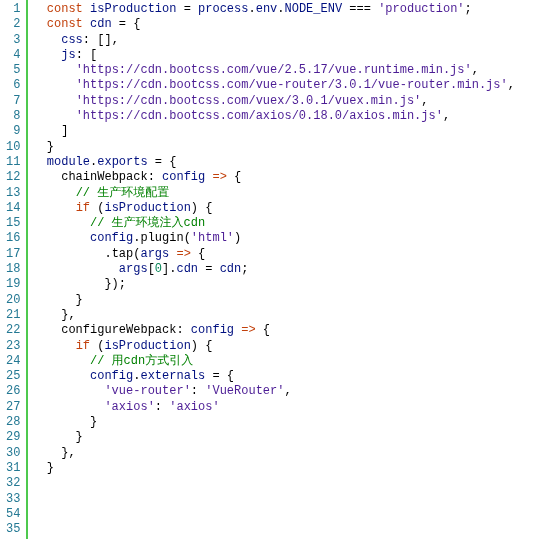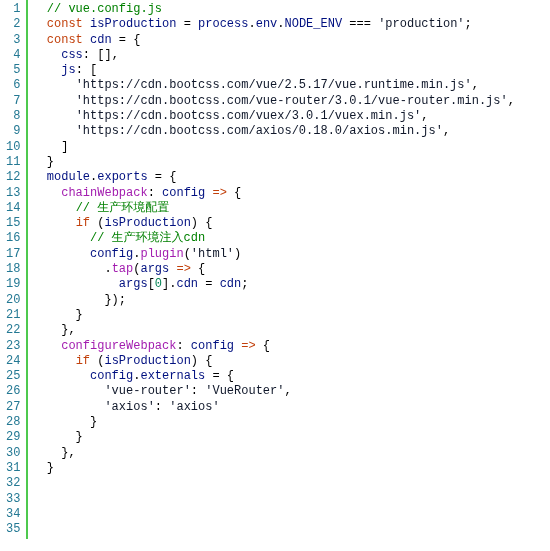--- a/index.html
+++ b/index.html
@@ -36,22 +36,22 @@
   }
   .line {
     display: block;
     height: 15.3px;
     white-space: pre;
     padding-left: 4px;
   }
   .tok-comment { color: #008000; }
   .tok-keyword { color: #c2410c; }
   .tok-ident   { color: #001080; }
-  .tok-func    { color: #a21caf; }
-  .tok-string  { color: #0f172a; }
+  .tok-func    { color: #000000; }
+  .tok-string  { color: #4c1d95; }
   .tok-number  { color: #098658; }
   .tok-plain   { color: #000000; }
 </style>
 </head>
 <body>
 
 <div class="code-block">
   <div class="gutter">
       <span class="ln">1</span>
       <span class="ln">2</span>
@@ -79,25 +79,24 @@
       <span class="ln">24</span>
       <span class="ln">25</span>
       <span class="ln">26</span>
       <span class="ln">27</span>
       <span class="ln">28</span>
       <span class="ln">29</span>
       <span class="ln">30</span>
       <span class="ln">31</span>
       <span class="ln">32</span>
       <span class="ln">33</span>
-      <span class="ln">34</span>
+      <span class="ln">54</span>
       <span class="ln">35</span>
     </div>
   <div class="content">
-      <span class="line"><span class="tok-plain">  </span><span class="tok-comment">// vue.config.js</span></span>
       <span class="line"><span class="tok-plain">  </span><span class="tok-keyword">const</span><span class="tok-plain"> </span><span class="tok-ident">isProduction</span><span class="tok-plain"> = </span><span class="tok-ident">process</span><span class="tok-plain">.</span><span class="tok-ident">env</span><span class="tok-plain">.</span><span class="tok-ident">NODE_ENV</span><span class="tok-plain"> === </span><span class="tok-string">'production'</span><span class="tok-plain">;</span></span>
       <span class="line"><span class="tok-plain">  </span><span class="tok-keyword">const</span><span class="tok-plain"> </span><span class="tok-ident">cdn</span><span class="tok-plain"> = {</span></span>
       <span class="line"><span class="tok-plain">    </span><span class="tok-ident">css</span><span class="tok-plain">: [],</span></span>
       <span class="line"><span class="tok-plain">    </span><span class="tok-ident">js</span><span class="tok-plain">: [</span></span>
       <span class="line"><span class="tok-plain">      </span><span class="tok-string">'https://cdn.bootcss.com/vue/2.5.17/vue.runtime.min.js'</span><span class="tok-plain">,</span></span>
       <span class="line"><span class="tok-plain">      </span><span class="tok-string">'https://cdn.bootcss.com/vue-router/3.0.1/vue-router.min.js'</span><span class="tok-plain">,</span></span>
       <span class="line"><span class="tok-plain">      </span><span class="tok-string">'https://cdn.bootcss.com/vuex/3.0.1/vuex.min.js'</span><span class="tok-plain">,</span></span>
       <span class="line"><span class="tok-plain">      </span><span class="tok-string">'https://cdn.bootcss.com/axios/0.18.0/axios.min.js'</span><span class="tok-plain">,</span></span>
       <span class="line"><span class="tok-plain">    ]</span></span>
       <span class="line"><span class="tok-plain">  }</span></span>
@@ -107,20 +106,21 @@
       <span class="line"><span class="tok-plain">      </span><span class="tok-keyword">if</span><span class="tok-plain"> (</span><span class="tok-ident">isProduction</span><span class="tok-plain">) {</span></span>
       <span class="line"><span class="tok-plain">        </span><span class="tok-comment">// 生产环境注入cdn</span></span>
       <span class="line"><span class="tok-plain">        </span><span class="tok-ident">config</span><span class="tok-plain">.</span><span class="tok-func">plugin</span><span class="tok-plain">(</span><span class="tok-string">'html'</span><span class="tok-plain">)</span></span>
       <span class="line"><span class="tok-plain">          .</span><span class="tok-func">tap</span><span class="tok-plain">(</span><span class="tok-ident">args</span><span class="tok-plain"> </span><span class="tok-keyword">=&gt;</span><span class="tok-plain"> {</span></span>
       <span class="line"><span class="tok-plain">            </span><span class="tok-ident">args</span><span class="tok-plain">[</span><span class="tok-number">0</span><span class="tok-plain">].</span><span class="tok-ident">cdn</span><span class="tok-plain"> = </span><span class="tok-ident">cdn</span><span class="tok-plain">;</span></span>
       <span class="line"><span class="tok-plain">          });</span></span>
       <span class="line"><span class="tok-plain">      }</span></span>
       <span class="line"><span class="tok-plain">    },</span></span>
       <span class="line"><span class="tok-plain">    </span><span class="tok-func">configureWebpack</span><span class="tok-plain">: </span><span class="tok-ident">config</span><span class="tok-plain"> </span><span class="tok-keyword">=&gt;</span><span class="tok-plain"> {</span></span>
       <span class="line"><span class="tok-plain">      </span><span class="tok-keyword">if</span><span class="tok-plain"> (</span><span class="tok-ident">isProduction</span><span class="tok-plain">) {</span></span>
+      <span class="line"><span class="tok-plain">        </span><span class="tok-comment">// 用cdn方式引入</span></span>
       <span class="line"><span class="tok-plain">        </span><span class="tok-ident">config</span><span class="tok-plain">.</span><span class="tok-ident">externals</span><span class="tok-plain"> = {</span></span>
       <span class="line"><span class="tok-plain">          </span><span class="tok-string">'vue-router'</span><span class="tok-plain">: </span><span class="tok-string">'VueRouter'</span><span class="tok-plain">,</span></span>
       <span class="line"><span class="tok-plain">          </span><span class="tok-string">'axios'</span><span class="tok-plain">: </span><span class="tok-string">'axios'</span></span>
       <span class="line"><span class="tok-plain">        }</span></span>
       <span class="line"><span class="tok-plain">      }</span></span>
       <span class="line"><span class="tok-plain">    },</span></span>
       <span class="line"><span class="tok-plain">  }</span></span>
     </div>
 </div>
 

